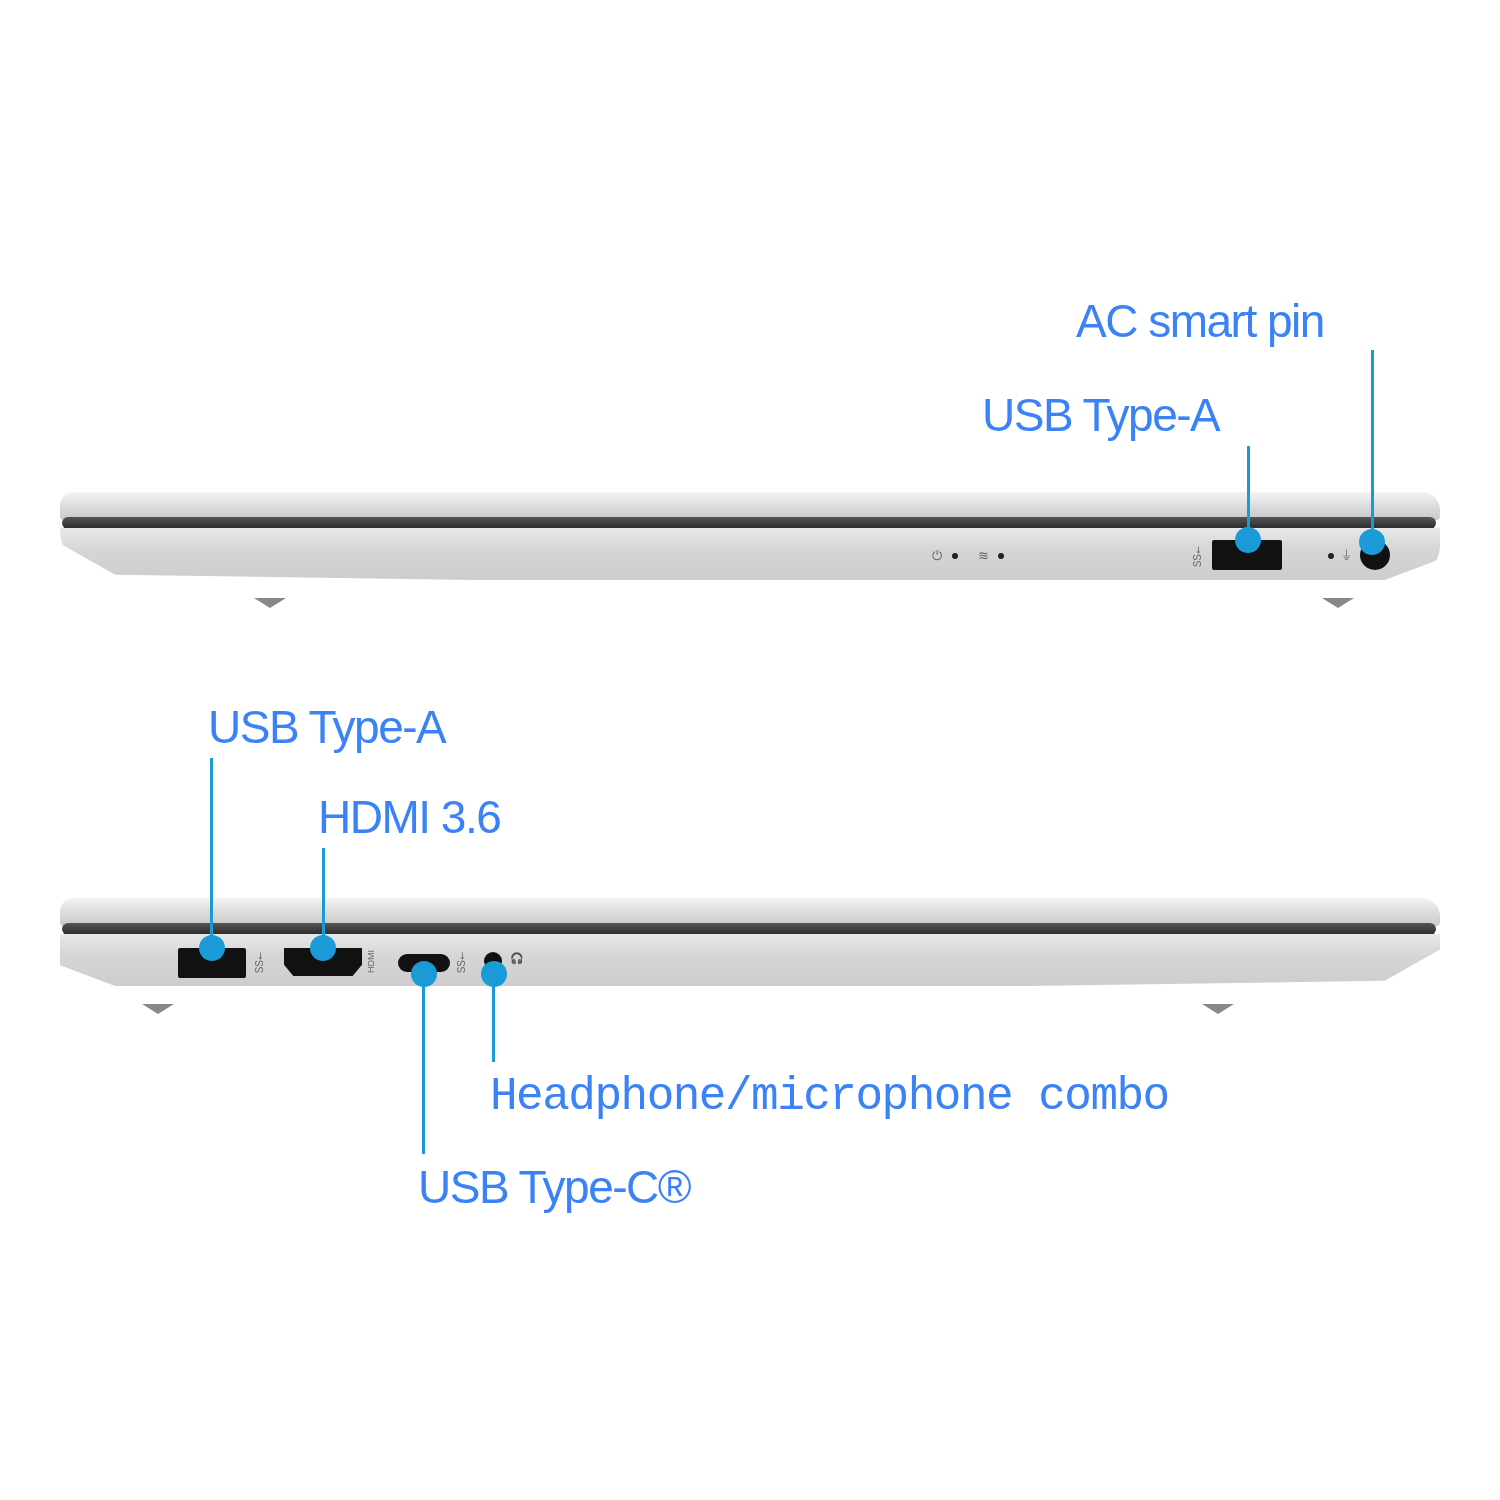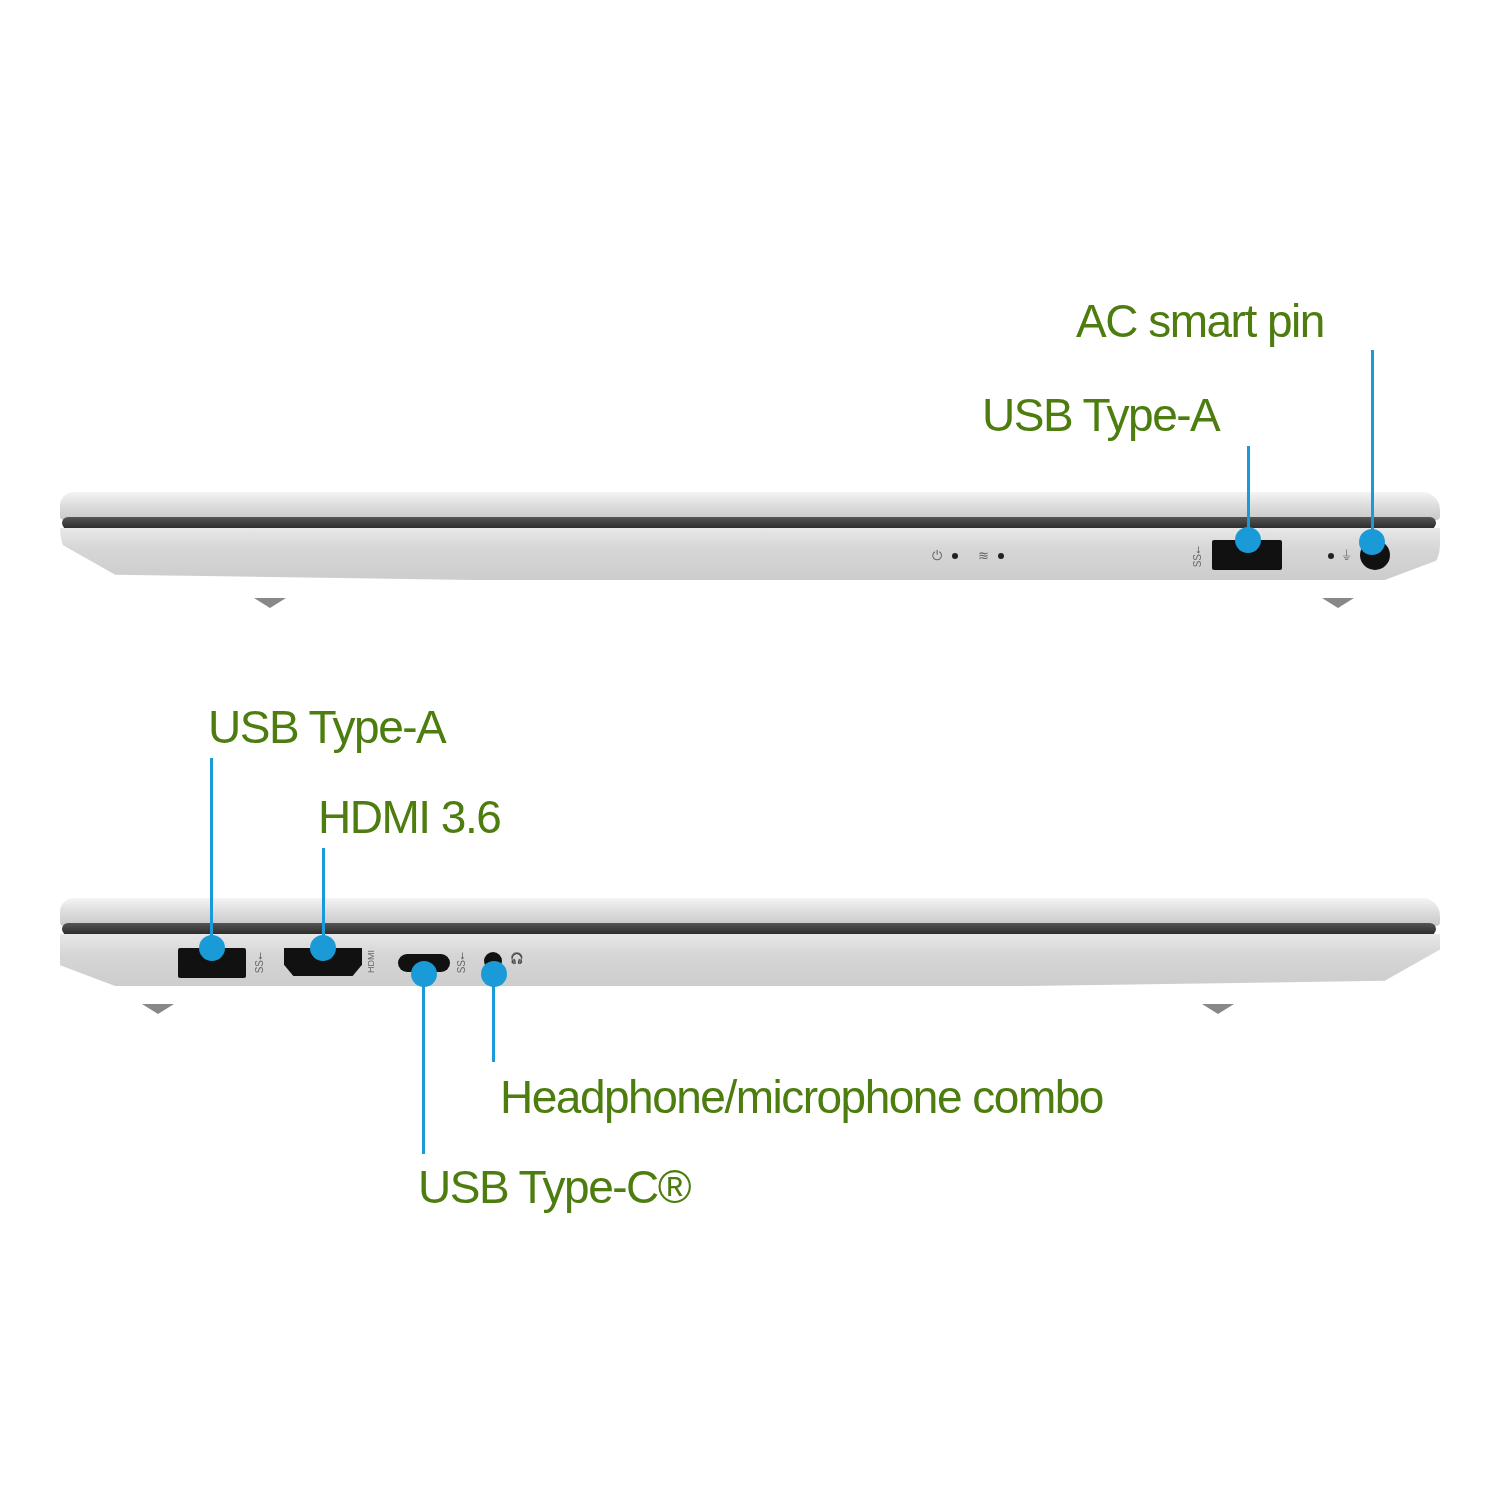--- a/index.html
+++ b/index.html
@@ -1,17 +1,17 @@
 <!DOCTYPE html>
 <html><head>
 <meta charset="utf-8">
 <style>
   html,body{margin:0;padding:0;background:#fff;}
   body{width:1500px;height:1500px;position:relative;overflow:hidden;font-family:"Liberation Sans",sans-serif;color:#111;}
-  .label{position:absolute;font-size:46px;letter-spacing:-1.5px;line-height:1;white-space:nowrap;color:#4d7c0f;}
+  .label{position:absolute;font-size:46px;letter-spacing:-1.5px;line-height:1;white-space:nowrap;color:#3b82f6;}
   .leader{position:absolute;width:3px;background:#1a9bd7;}
   .dot{position:absolute;width:26px;height:26px;border-radius:50%;background:#1a9bd7;transform:translate(-50%,-50%);z-index:5;}
   .laptop{position:absolute;left:60px;width:1380px;}
   .lid{position:absolute;left:0;right:0;background:linear-gradient(#f4f4f4,#dcdcdc 50%,#c9c9c9);border-radius:14px 18px 4px 4px;}
   .seam{position:absolute;left:2px;right:4px;height:12px;background:linear-gradient(#555,#2a2a2a);border-radius:6px;}
   .base{position:absolute;left:0;right:0;background:linear-gradient(#e8e8e8,#d6d6d6 40%,#cdcdcd);}
   .foot{position:absolute;width:0;height:0;border-left:16px solid transparent;border-right:16px solid transparent;border-top:10px solid #888;}
   .port{position:absolute;background:#111;}
   .glyph{position:absolute;font-size:13px;color:#666;}
   .led{position:absolute;width:6px;height:6px;border-radius:50%;background:#222;}
@@ -76,15 +76,15 @@
   <div class="leader" style="left:210px;top:758px;height:190px;"></div>
   <div class="dot" style="left:212px;top:948px;"></div>
   <div class="leader" style="left:322px;top:848px;height:100px;"></div>
   <div class="dot" style="left:323px;top:948px;"></div>
 
   <div class="dot" style="left:424px;top:974px;"></div>
   <div class="leader" style="left:422px;top:974px;height:180px;"></div>
   <div class="dot" style="left:494px;top:974px;"></div>
   <div class="leader" style="left:492px;top:974px;height:88px;"></div>
 
-  <div class="label" style="left:500px;top:1074px;">Headphone/microphone combo</div>
+  <div class="label" style="left:490px;top:1074px;font-family:Liberation Mono, monospace;">Headphone/microphone combo</div>
   <div class="label" style="left:418px;top:1164px;">USB Type-C®</div>
 </div>
 
 </body></html>

